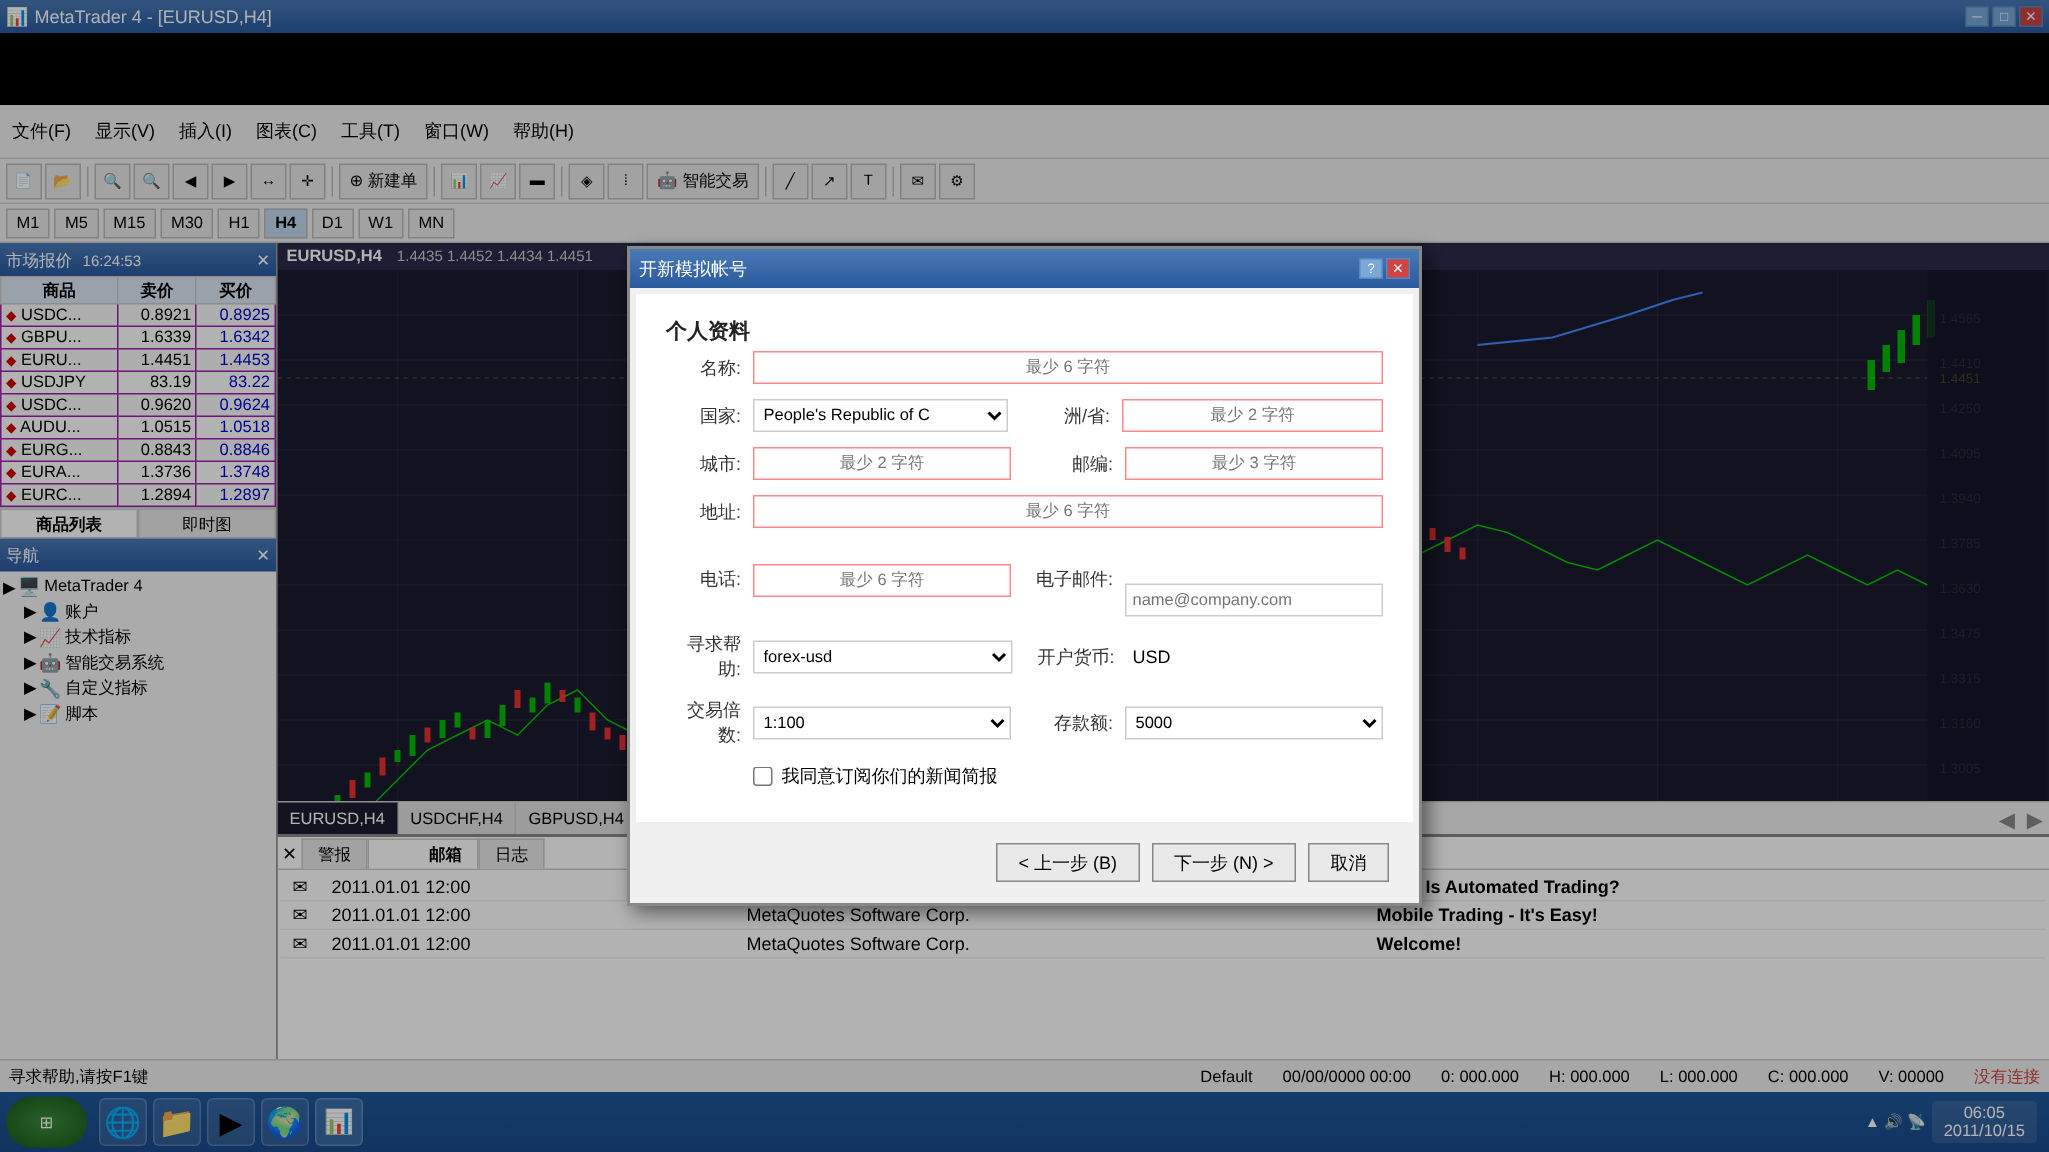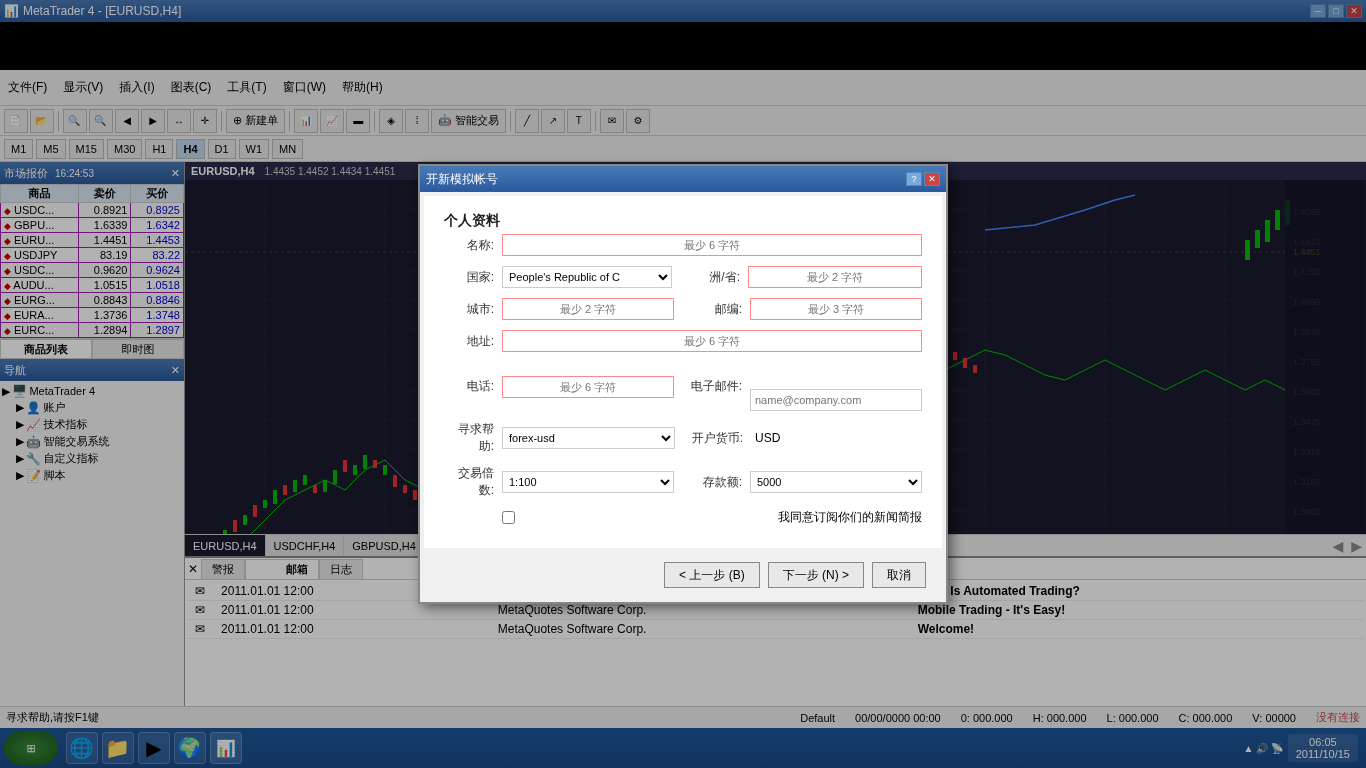--- a/index.html
+++ b/index.html
@@ -458,21 +458,20 @@
       padding: 2px 8px;
       border-radius: 3px;
       text-align: center;
     }
 
     .checkbox-row {
       display: flex;
       align-items: center;
       gap: 6px;
       margin: 6px 0;
-      justify-content: space-between;
     }
 
   </style>
 </head>
 <body>
 
 <div class="app-container">
 
   <div class="title-bar">
     <div class="title-bar-left">

